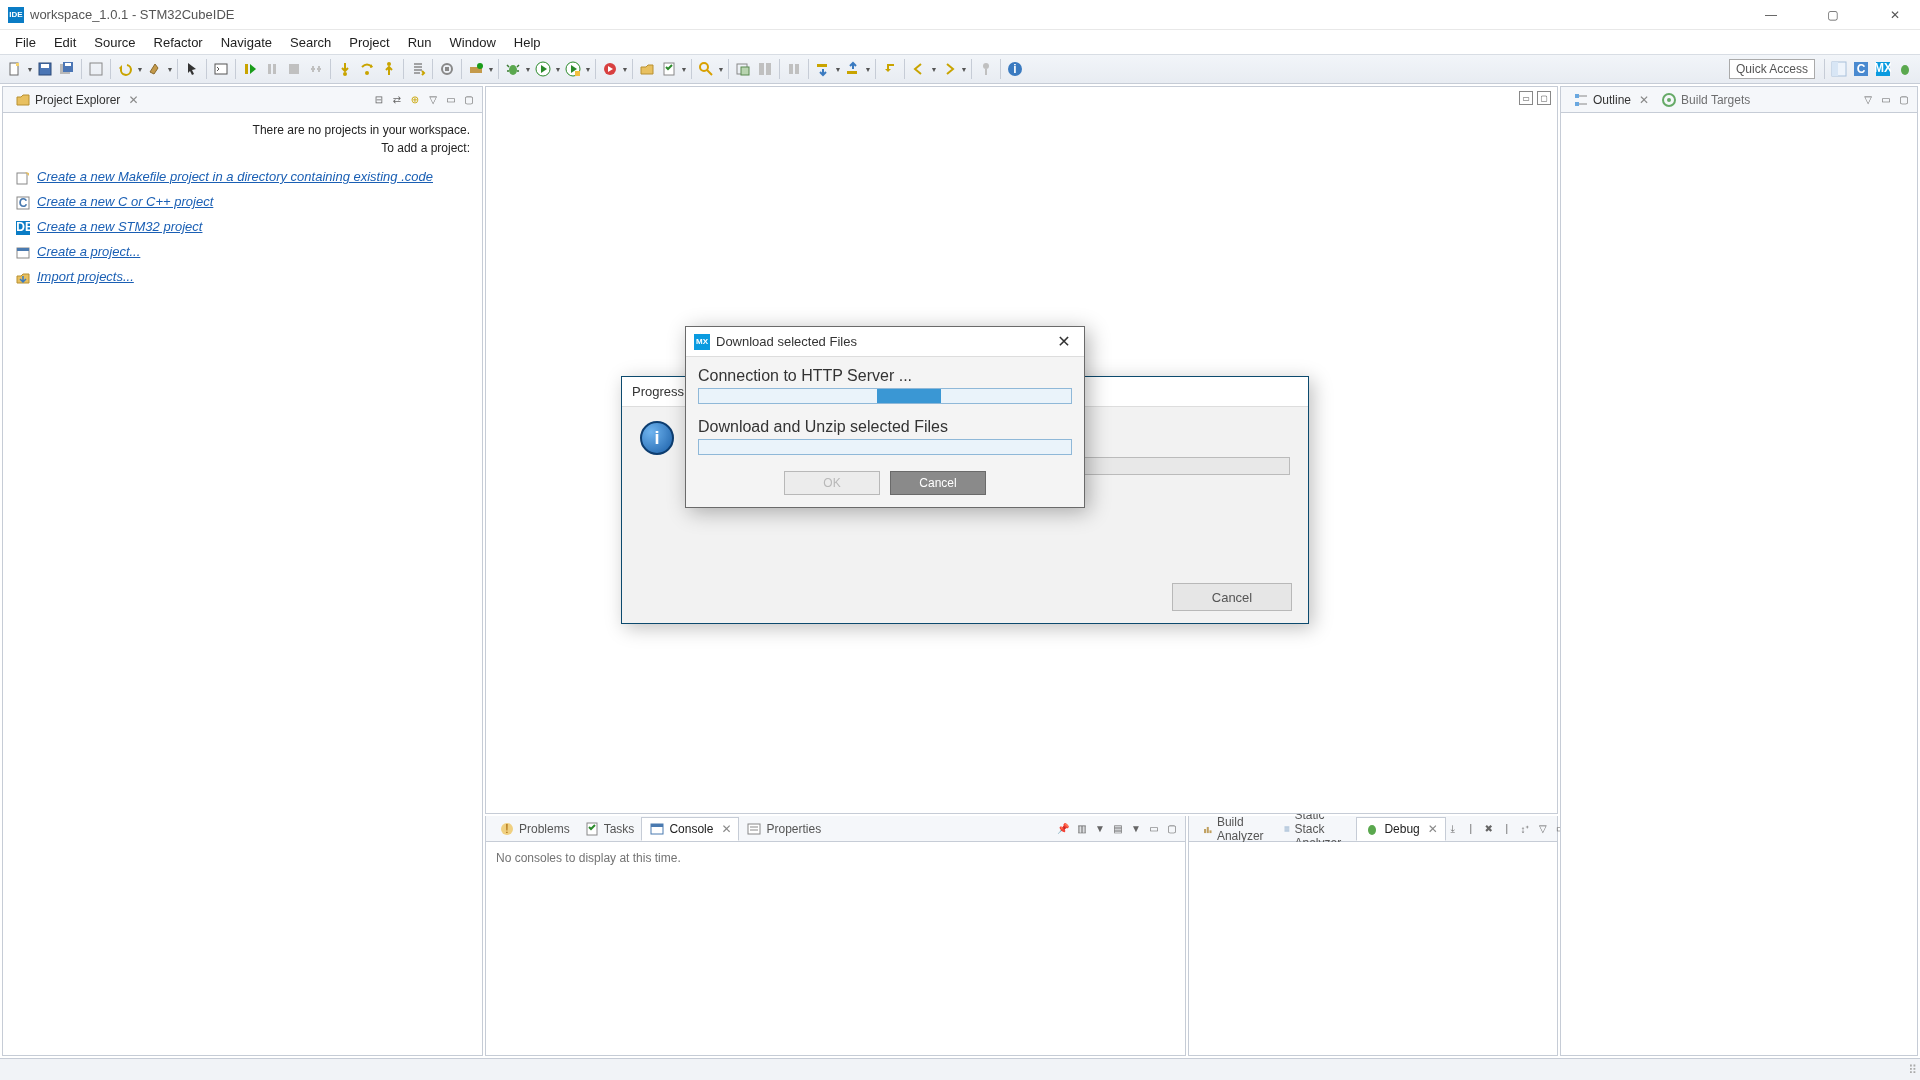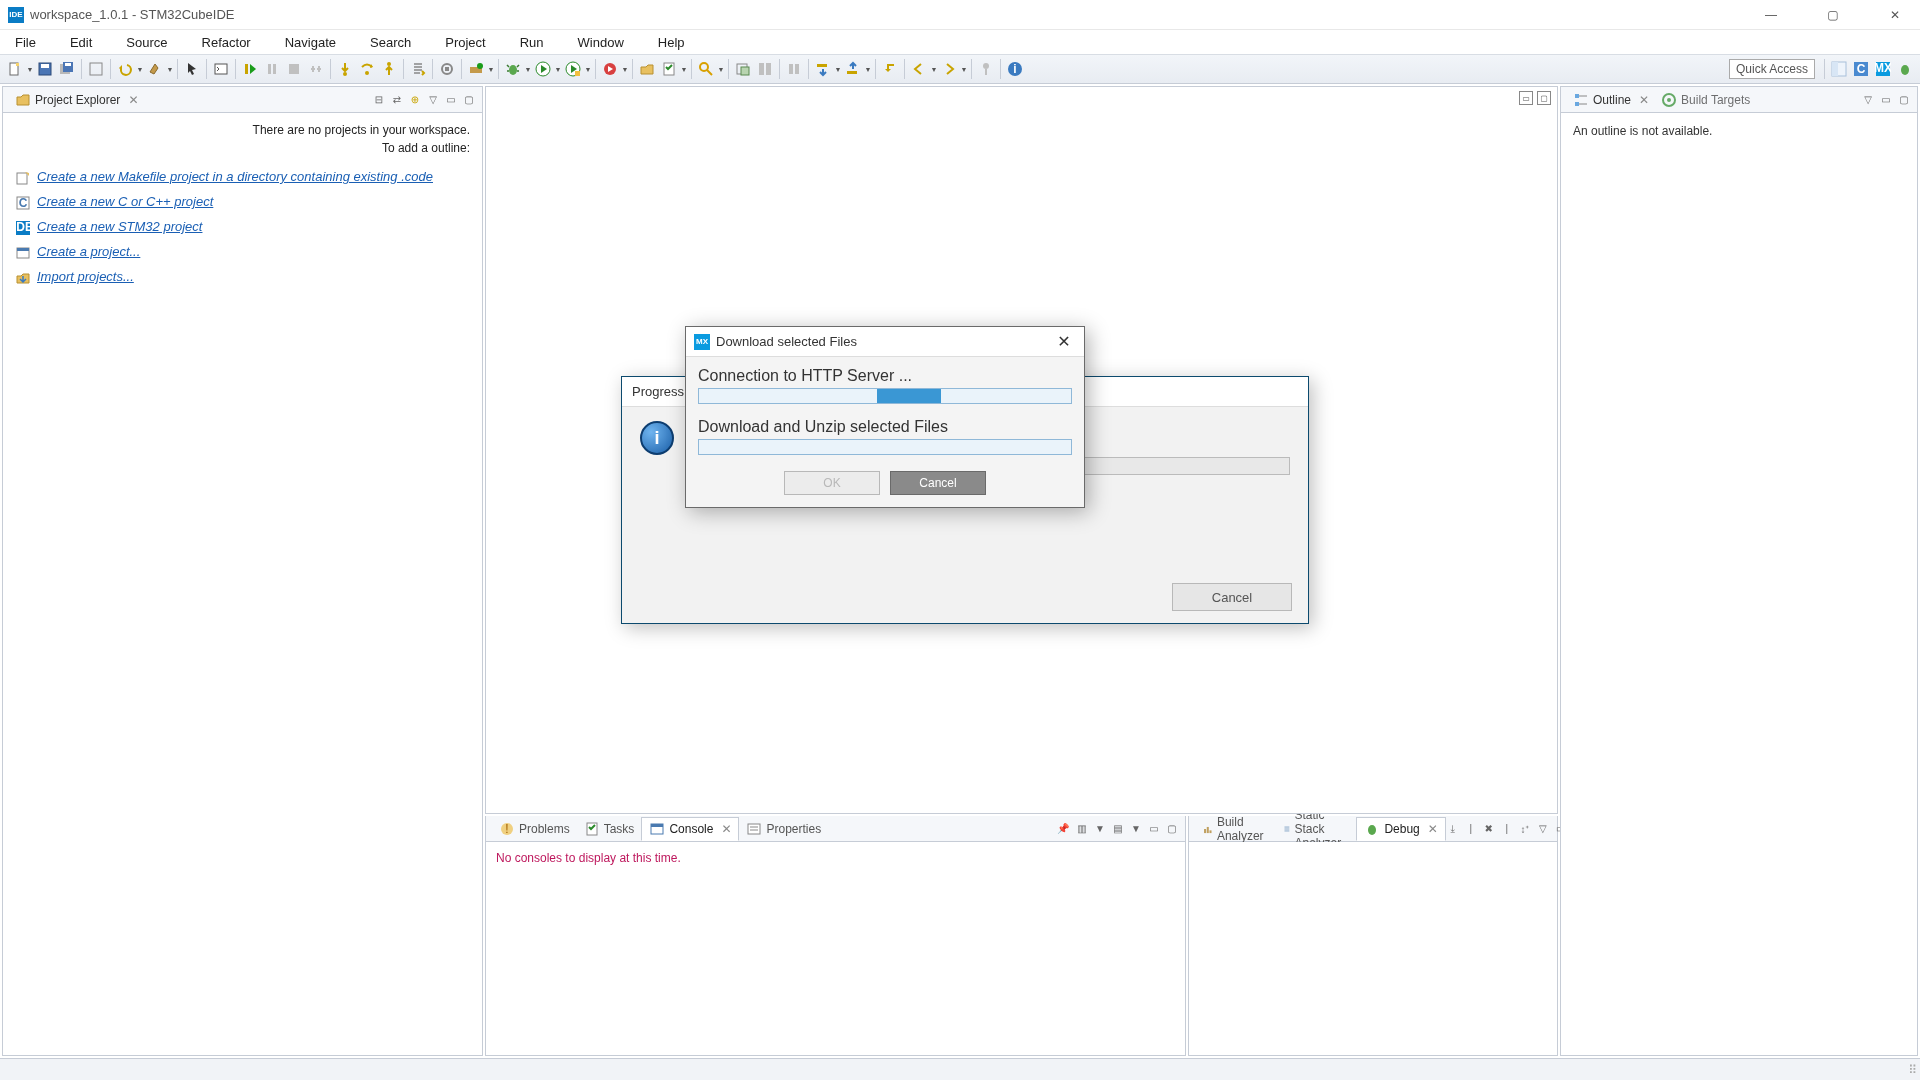--- a/index.html
+++ b/index.html
@@ -6,21 +6,21 @@
 body { width:1920px; height:1080px; background:#fff; overflow:hidden; position:relative; }
 
 
 .titlebar { height:30px; background:#fff; display:flex; align-items:center; padding:0 8px; border-bottom:1px solid #e8e8e8; }
 .titlebar .appicon { width:16px; height:16px; background:#0a7cc5; color:#fff; font-size:8px; font-weight:bold; display:flex; align-items:center; justify-content:center; margin-right:6px; }
 .titlebar .title { color:#555; font-size:13px; }
 .titlebar .winbtns { margin-left:auto; display:flex; gap:28px; color:#555; font-size:14px; }
 .titlebar .winbtns span { width:34px; text-align:center; cursor:default; }
 
 
-.menubar { height:24px; background:#fff; display:flex; align-items:center; padding:0 6px; gap:16px; }
+.menubar { height:24px; background:#fff; display:flex; align-items:center; padding:0 6px; gap:0; }
 .menubar span { padding:3px 9px; color:#222; font-size:13px; }
 
 
 .toolbar { height:30px; background:linear-gradient(#f2f5f9,#e8ecf2); border-top:1px solid #d8dde4; border-bottom:1px solid #c6ccd6; display:flex; align-items:center; padding:0 4px; }
 .tb-btn { width:18px; height:18px; margin:0 2px; display:flex; align-items:center; justify-content:center; }
 .tb-sep { width:1px; height:20px; background:#c6ccd6; margin:0 3px; }
 .tb-dd { width:8px; height:18px; display:flex; align-items:center; justify-content:center; color:#555; font-size:7px; }
 .toolbar .quickaccess { margin-left:auto; padding:2px 6px; border:1px solid #aaa; background:#fff; color:#555; font-size:12px; margin-right:6px; }
 
 
@@ -49,21 +49,21 @@
 .editor-empty .mm { position:absolute; top:4px; right:6px; display:flex; gap:4px; }
 .editor-empty .mm span { width:14px; height:14px; border:1px solid #888; font-size:8px; display:flex; align-items:center; justify-content:center; color:#555; }
 
 
 .bottom-tabs { height:240px; display:flex; flex-direction:column; border-top:none; }
 .bottom-tabs .tabs-row { height:26px; display:flex; align-items:center; padding:0 6px; background:#f5f7fa; border-bottom:1px solid #c6ccd6; }
 .bottom-tabs .tab-item { display:flex; align-items:center; gap:4px; padding:3px 7px; color:#555; font-size:13px; }
 .bottom-tabs .tab-item.active { background:#fff; border:1px solid #c6ccd6; border-bottom:1px solid #fff; margin-bottom:-1px; color:#222; }
 .bottom-tabs .tabs-right { margin-left:auto; display:flex; gap:4px; }
 .bottom-tabs .tabs-right .ti { width:14px; height:14px; font-size:10px; color:#666; display:flex; align-items:center; justify-content:center; }
-.bottom-tabs .btab-body { flex:1; padding:8px 10px; font-size:13px; color:#be185d; background:#fff; }
+.bottom-tabs .btab-body { flex:1; padding:8px 10px; font-size:13px; color:#737373; background:#fff; }
 
 
 .outline-body { padding:10px 12px; font-size:13px; color:#333; }
 
 
 .statusbar { height:22px; background:#f1f3f7; border-top:1px solid #c6ccd6; display:flex; align-items:center; }
 .statusbar .grip { margin-left:auto; margin-right:6px; color:#aaa; letter-spacing:-3px; }
 
 
 .dlg-progress { position:absolute; left:621px; top:376px; width:688px; height:248px; background:#f2f2f2; border:1px solid #0c4a6e; box-shadow:4px 4px 18px rgba(0,0,0,.25); }
@@ -403,21 +403,21 @@
         <div class="ti">⊟</div>
         <div class="ti">⇄</div>
         <div class="ti" style="color:#c9a400">⊕</div>
         <div class="ti">▽</div>
         <div class="ti">▭</div>
         <div class="ti">▢</div>
       </div>
     </div>
     <div class="panel-body">
       <div>There are no projects in your workspace.</div>
-      <div style="margin-top:4px">To add a outline:</div>
+      <div style="margin-top:4px">To add a project:</div>
       <div class="proj-links">
         <div class="linkrow">
           <svg class="li-icon" viewBox="0 0 16 16">
               <rect x="2" y="3" width="10" height="11" fill="#fff" stroke="#888"></rect>
               <path d="M10 2 L14 6 L14 3 Z" fill="#e8c060"></path>
             </svg>
           <a href="#">Create a new Makefile project in a directory containing existing .code</a>
         </div>
         <div class="linkrow">
           <svg class="li-icon" viewBox="0 0 16 16">
@@ -565,23 +565,20 @@
             <circle cx="8" cy="8" r="2" fill="#2a8a2a"></circle>
           </svg>
         <span>Build Targets</span>
       </div>
       <div class="tabicons">
         <div class="ti">▽</div>
         <div class="ti">▭</div>
         <div class="ti">▢</div>
       </div>
     </div>
-    <div class="outline-body">
-      <span>An outline is not available.</span>
-    </div>
   </div>
 
 </div>
 
 <div class="statusbar">
   <div class="grip">⠿</div>
 </div>
 
 <div class="dlg-progress">
   <div class="dp-title">Progress</div>

